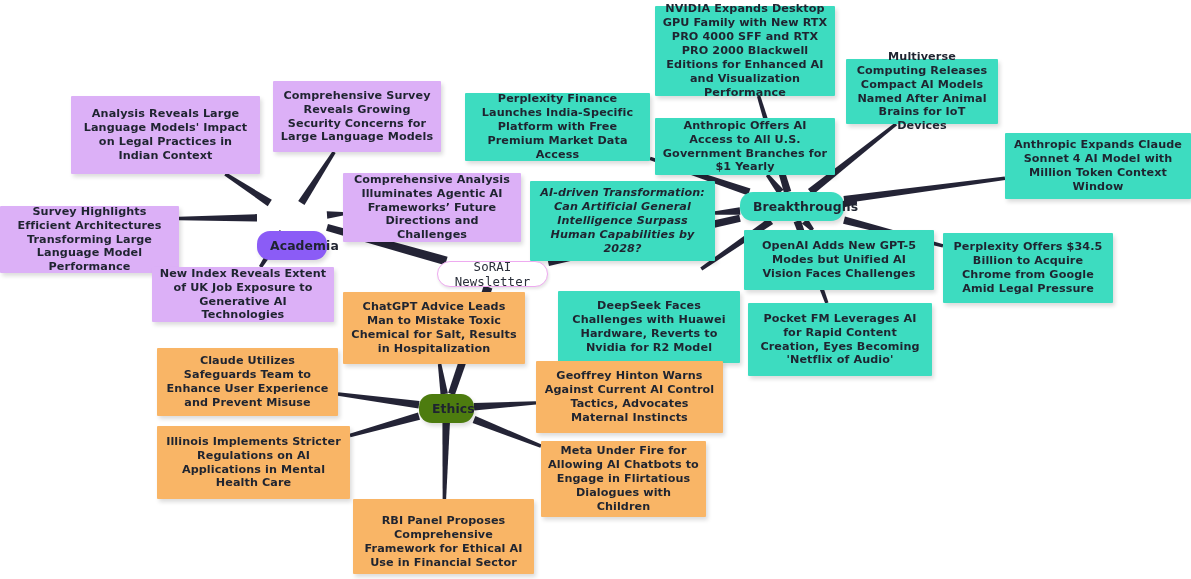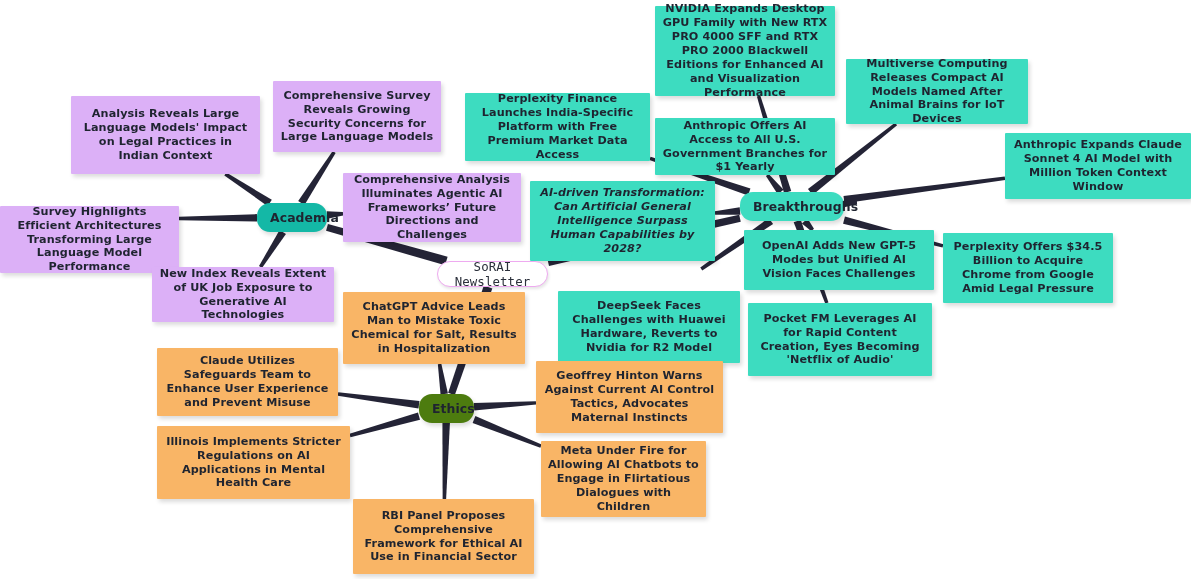--- a/index.html
+++ b/index.html
@@ -49,21 +49,21 @@
   .leaf.teal   { background: #3ddcc0; }
   .leaf.orange { background: #f9b566; }
 
   .hub {
     font-size: 12.4px;
     font-weight: 600;
     border-radius: 13px;
     padding: 7px 13px;
     z-index: 7;
   }
-  .hub.purple { background: #14b8a6; }
+  .hub.purple { background: #8b5cf6; margin-top: 28px; }
   .hub.teal   { background: #3ddcc0; }
   .hub.orange { background: #4d7c0f; }
 
   .root {
     font-family: "DejaVu Sans Mono", monospace;
     font-size: 12.4px;
     font-weight: 400;
     background: #ffffff;
     border: 1.6px solid #eeaaf0;
     border-radius: 13px;
@@ -136,21 +136,21 @@
   <div class="node leaf purple" id="node-a5" style="left: 152px; top: 267px; width: 182px; height: 55px;">
     <span>New Index Reveals Extent of UK Job Exposure to Generative AI Technologies</span>
     </div>
 
   <div class="node leaf teal" id="node-b1" style="left: 465px; top: 93px; width: 185px; height: 68px;">
     <span>Perplexity Finance Launches India-Specific Platform with Free Premium Market Data Access</span>
     </div>
   <div class="node leaf teal" id="node-b2" style="left: 655px; top: 6px; width: 180px; height: 90px;">
     <span>NVIDIA Expands Desktop GPU Family with New RTX PRO 4000 SFF and RTX PRO 2000 Blackwell Editions for Enhanced AI and Visualization Performance</span>
     </div>
-  <div class="node leaf teal" id="node-b3" style="left: 846px; top: 59px; width: 182px; height: 65px;">
+  <div class="node leaf teal" id="node-b3" style="left: 846px; top: 59px; width: 152px; height: 65px;">
     <span>Multiverse Computing Releases Compact AI Models Named After Animal Brains for IoT Devices</span>
     </div>
   <div class="node leaf teal" id="node-b4" style="left: 655px; top: 118px; width: 180px; height: 57px;">
     <span>Anthropic Offers AI Access to All U.S. Government Branches for $1 Yearly</span>
     </div>
   <div class="node leaf teal" id="node-b5" style="left: 1005px; top: 133px; width: 186px; height: 66px;">
     <span>Anthropic Expands Claude Sonnet 4 AI Model with Million Token Context Window</span>
     </div>
   <div class="node leaf teal" id="node-b7" style="left: 530px; top: 181px; width: 185px; height: 80px; font-style: italic;">
     <span>AI-driven Transformation: Can Artificial General Intelligence Surpass Human Capabilities by 2028?</span>
@@ -176,17 +176,17 @@
     </div>
   <div class="node leaf orange" id="node-e3" style="left: 536px; top: 361px; width: 187px; height: 72px;">
     <span>Geoffrey Hinton Warns Against Current AI Control Tactics, Advocates Maternal Instincts</span>
     </div>
   <div class="node leaf orange" id="node-e5" style="left: 541px; top: 441px; width: 165px; height: 76px;">
     <span>Meta Under Fire for Allowing AI Chatbots to Engage in Flirtatious Dialogues with Children</span>
     </div>
   <div class="node leaf orange" id="node-e4" style="left: 157px; top: 426px; width: 193px; height: 73px;">
     <span>Illinois Implements Stricter Regulations on AI Applications in Mental Health Care</span>
     </div>
-  <div class="node leaf orange" id="node-e6" style="left: 353px; top: 499px; width: 181px; height: 75px;">
+  <div class="node leaf orange" id="node-e6" style="left: 353px; top: 499px; width: 181px; height: 75px; align-items: flex-end;">
     <span>RBI Panel Proposes Comprehensive Framework for Ethical AI Use in Financial Sector</span>
     </div>
 
 </div>
 
 </body></html>

